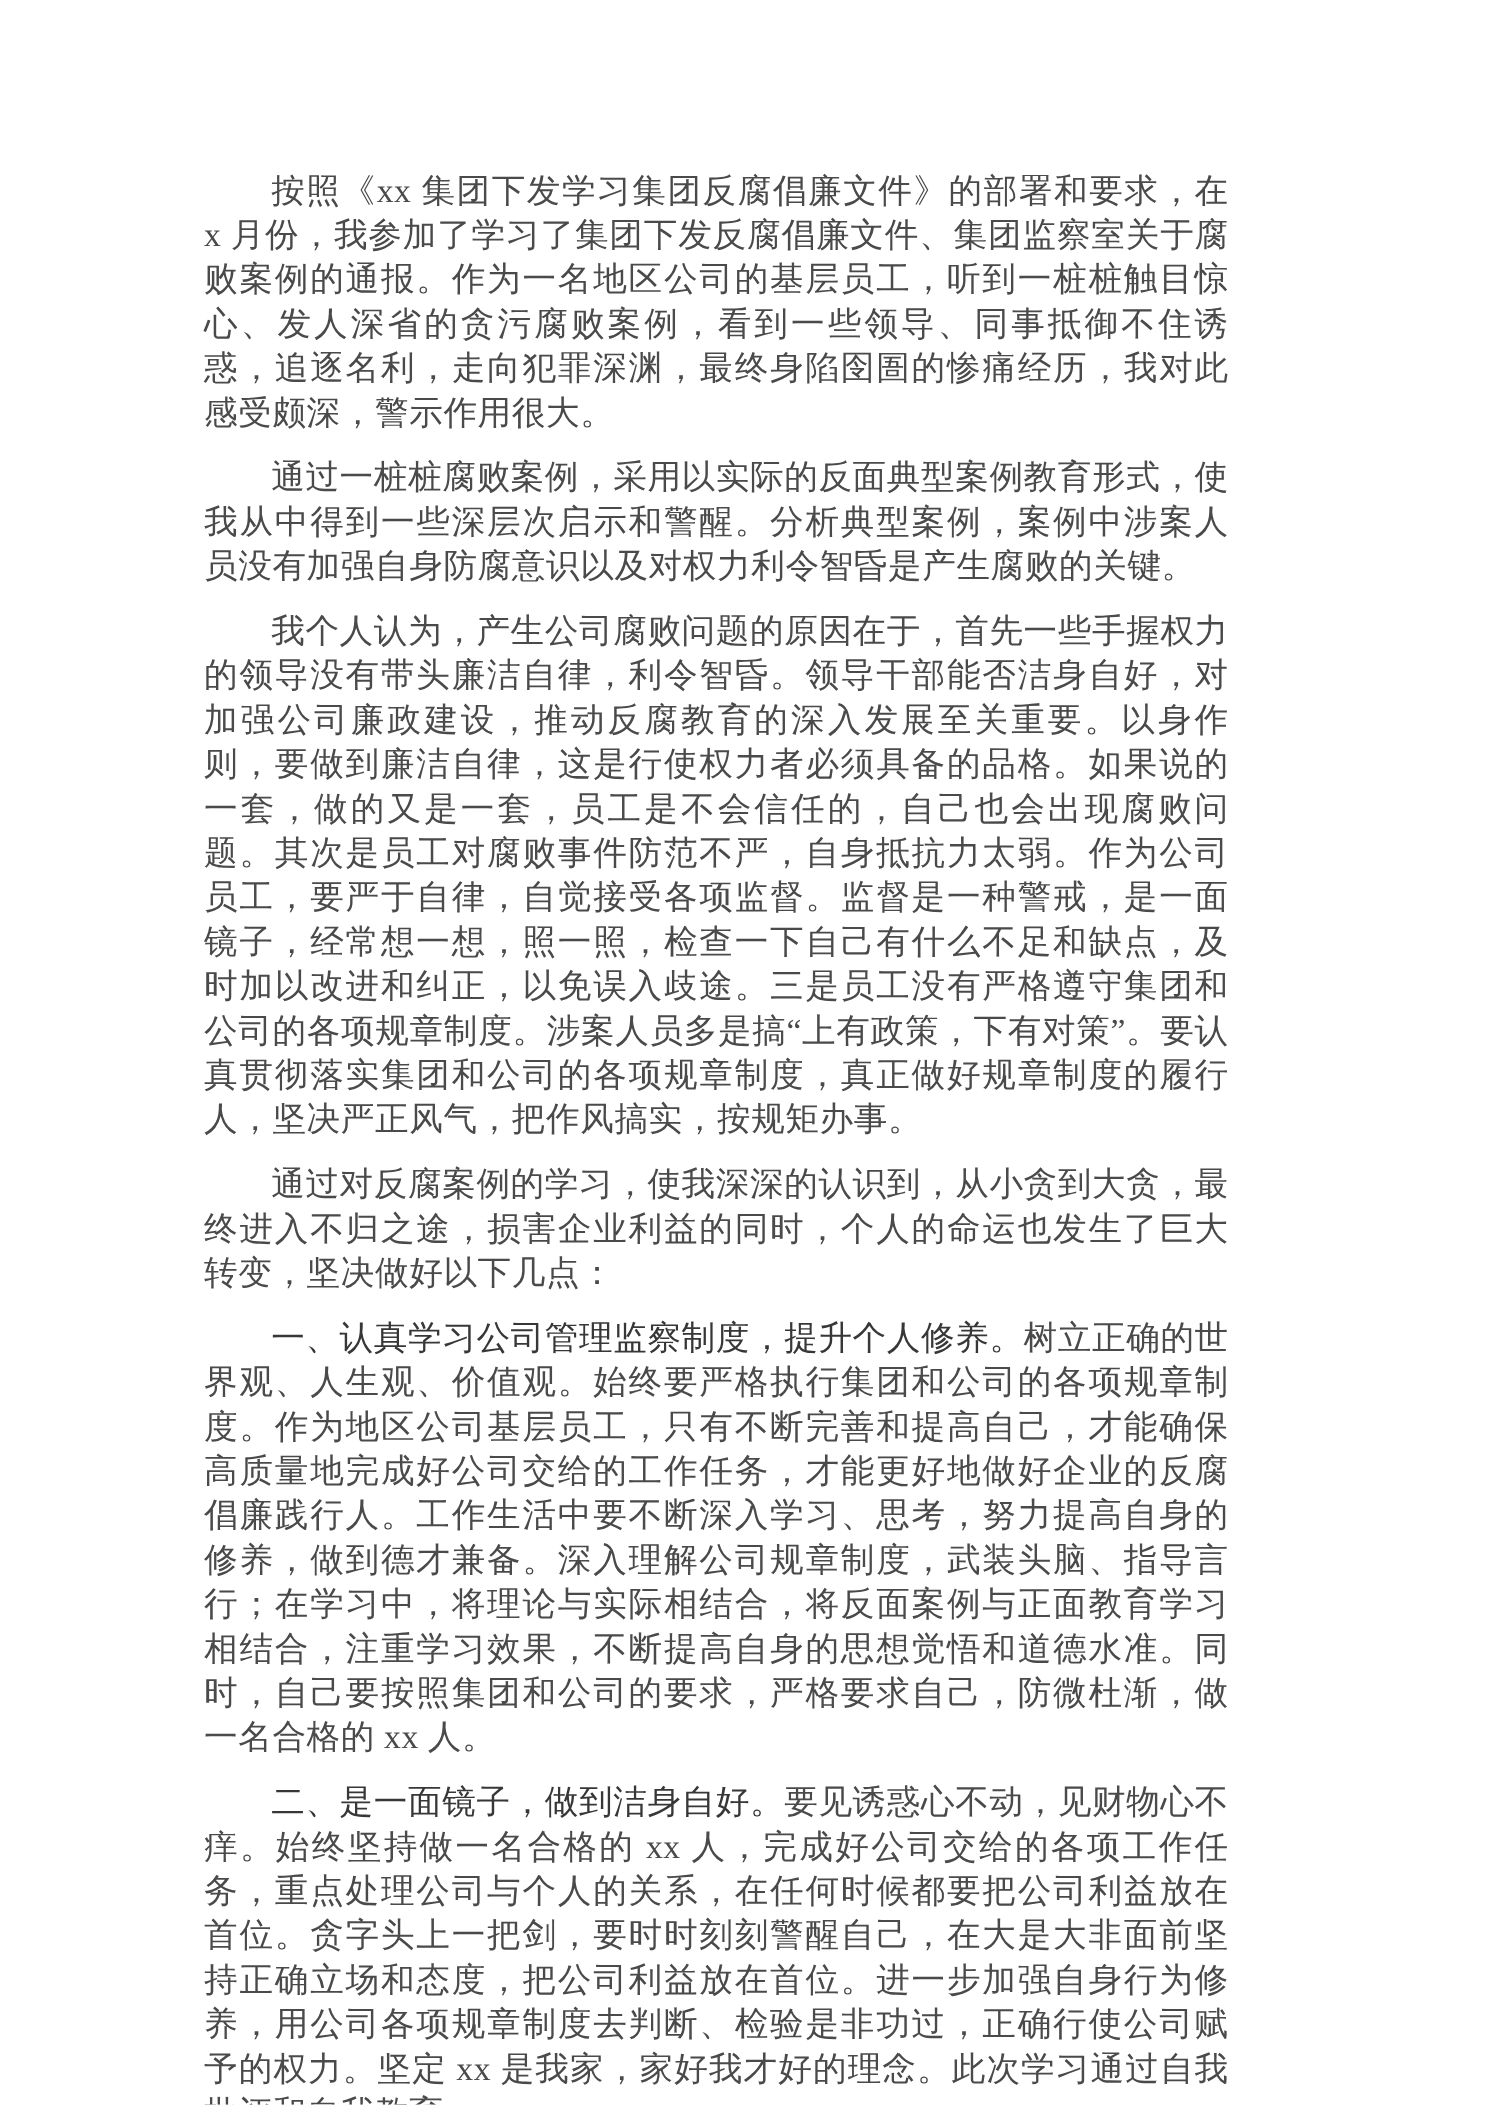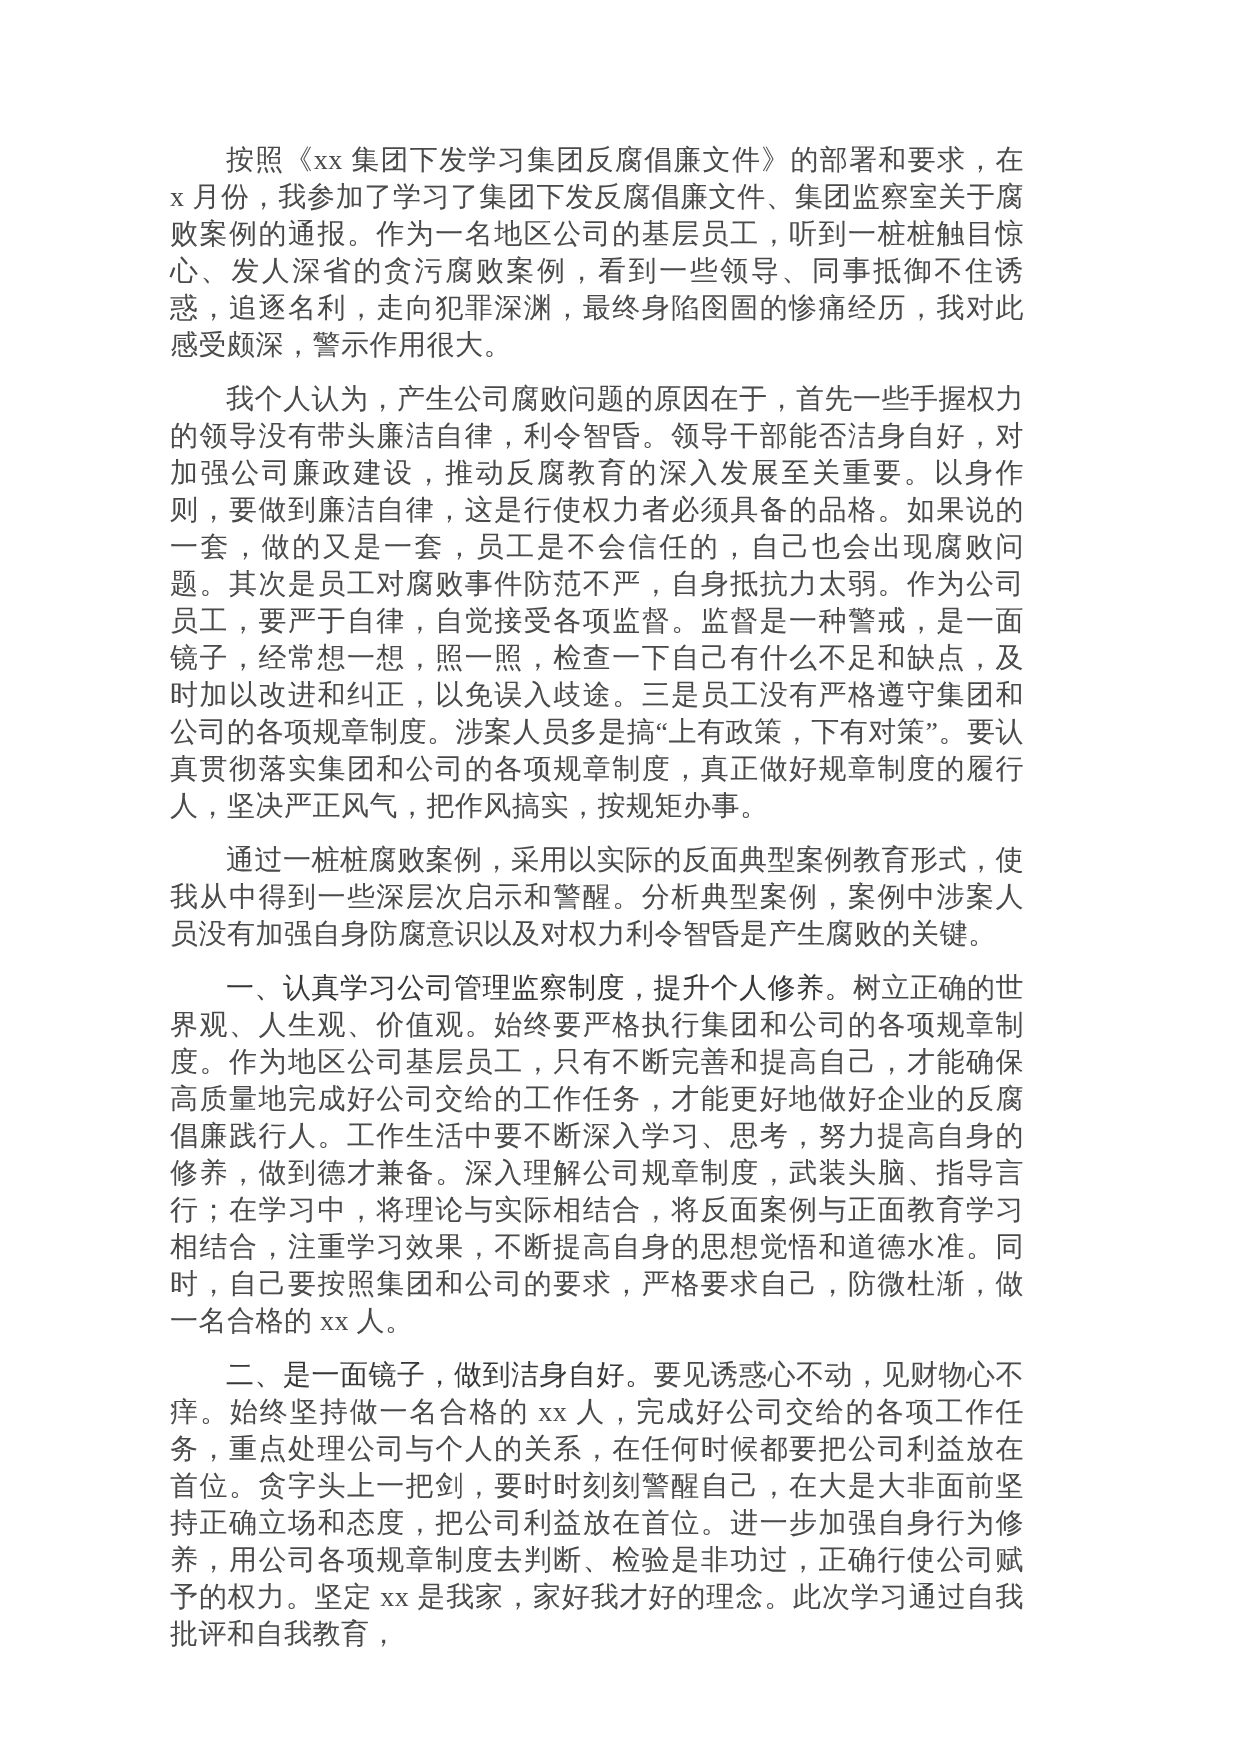--- a/index.html
+++ b/index.html
@@ -40,23 +40,24 @@
   }
 </style>
 </head>
 <body>
 
 <div class="page">
   <div class="content">
 
     <p class="para"><span>按照《xx 集团下发学习集团反腐倡廉文件》的部署和要求，在 x 月份，我参加了学习了集团下发反腐倡廉文件、集团监察室关于腐败案例的通报。作为一名地区公司的基层员工，听到一桩桩触目惊心、发人深省的贪污腐败案例，看到一些领导、同事抵御不住诱惑，追逐名利，走向犯罪深渊，最终身陷囹圄的惨痛经历，我对此感受颇深，警示作用很大。</span></p>
 
+    <p class="para"><span>通过一桩桩腐败案例，采用以实际的反面典型案例教育形式，使我从中得到一些深层次启示和警醒。分析典型案例，案例中涉案人员没有加强自身防腐意识以及对权力利令智昏是产生腐败的关键。</span></p>
+
     <p class="para"><span>我个人认为，产生公司腐败问题的原因在于，首先一些手握权力的领导没有带头廉洁自律，利令智昏。领导干部能否洁身自好，对加强公司廉政建设，推动反腐教育的深入发展至关重要。以身作则，要做到廉洁自律，这是行使权力者必须具备的品格。如果说的一套，做的又是一套，员工是不会信任的，自己也会出现腐败问题。其次是员工对腐败事件防范不严，自身抵抗力太弱。作为公司员工，要严于自律，自觉接受各项监督。监督是一种警戒，是一面镜子，经常想一想，照一照，检查一下自己有什么不足和缺点，及时加以改进和纠正，以免误入歧途。三是员工没有严格遵守集团和公司的各项规章制度。涉案人员多是搞“上有政策，下有对策”。要认真贯彻落实集团和公司的各项规章制度，真正做好规章制度的履行人，坚决严正风气，把作风搞实，按规矩办事。</span></p>
 
-    <p class="para"><span>通过一桩桩腐败案例，采用以实际的反面典型案例教育形式，使我从中得到一些深层次启示和警醒。分析典型案例，案例中涉案人员没有加强自身防腐意识以及对权力利令智昏是产生腐败的关键。</span></p>
-
+    <p class="para"><span>通过对反腐案例的学习，使我深深的认识到，从小贪到大贪，最终进入不归之途，损害企业利益的同时，个人的命运也发生了巨大转变，坚决做好以下几点：</span></p>
 
     <p class="para"><span class="lead">一、认真学习公司管理监察制度，提升个人修养。</span><span>树立正确的世界观、人生观、价值观。始终要严格执行集团和公司的各项规章制度。作为地区公司基层员工，只有不断完善和提高自己，才能确保高质量地完成好公司交给的工作任务，才能更好地做好企业的反腐倡廉践行人。工作生活中要不断深入学习、思考，努力提高自身的修养，做到德才兼备。深入理解公司规章制度，武装头脑、指导言行；在学习中，将理论与实际相结合，将反面案例与正面教育学习相结合，注重学习效果，不断提高自身的思想觉悟和道德水准。同时，自己要按照集团和公司的要求，严格要求自己，防微杜渐，做一名合格的 xx 人。</span></p>
 
     <p class="para"><span class="lead">二、是一面镜子，做到洁身自好。</span><span>要见诱惑心不动，见财物心不痒。始终坚持做一名合格的 xx 人，完成好公司交给的各项工作任务，重点处理公司与个人的关系，在任何时候都要把公司利益放在首位。贪字头上一把剑，要时时刻刻警醒自己，在大是大非面前坚持正确立场和态度，把公司利益放在首位。进一步加强自身行为修养，用公司各项规章制度去判断、检验是非功过，正确行使公司赋予的权力。坚定 xx 是我家，家好我才好的理念。此次学习通过自我批评和自我教育，</span></p>
 
   </div>
 </div>
 
 </body></html>

